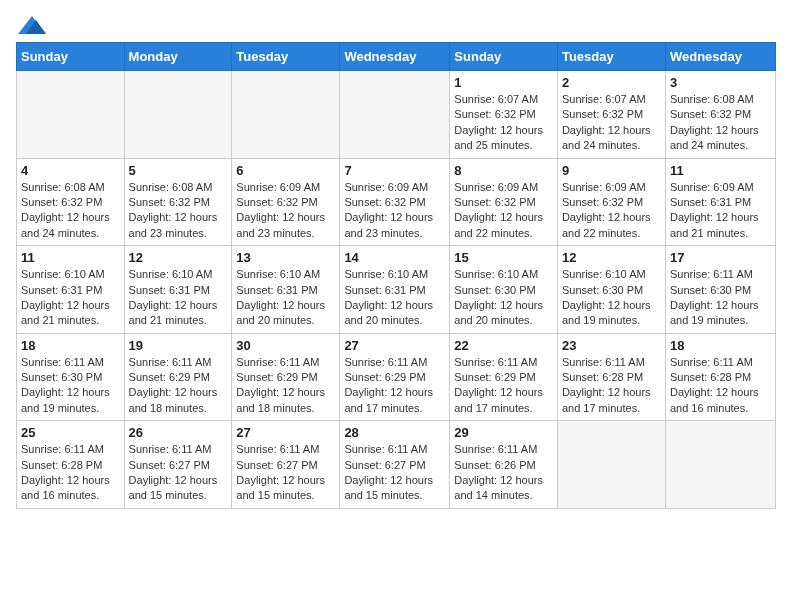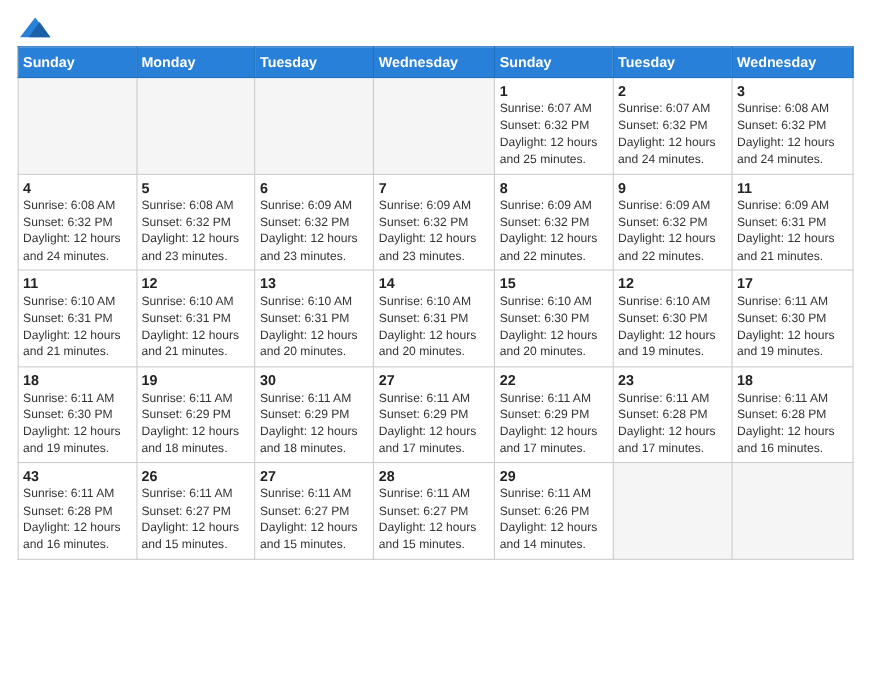--- a/index.html
+++ b/index.html
@@ -276,21 +276,21 @@
         </td>
         <td>
           <div class="day-number">18</div>
           <div class="day-info" style="white-space: pre-line;">Sunrise: 6:11 AM
 Sunset: 6:28 PM
 Daylight: 12 hours and 16 minutes.</div>
         </td>
       </tr>
       <tr>
         <td>
-          <div class="day-number">43</div>
+          <div class="day-number">25</div>
           <div class="day-info" style="white-space: pre-line;">Sunrise: 6:11 AM
 Sunset: 6:28 PM
 Daylight: 12 hours and 16 minutes.</div>
         </td>
         <td>
           <div class="day-number">26</div>
           <div class="day-info" style="white-space: pre-line;">Sunrise: 6:11 AM
 Sunset: 6:27 PM
 Daylight: 12 hours and 15 minutes.</div>
         </td>

